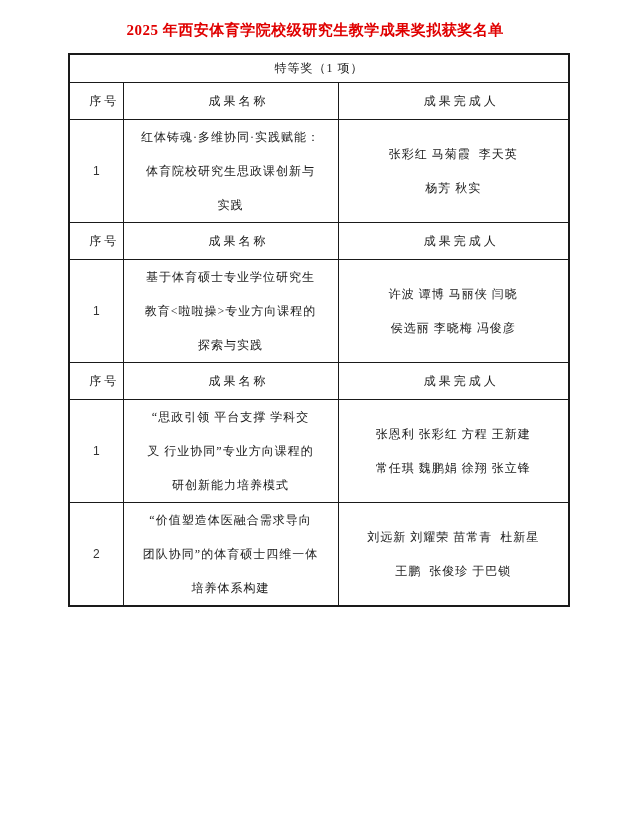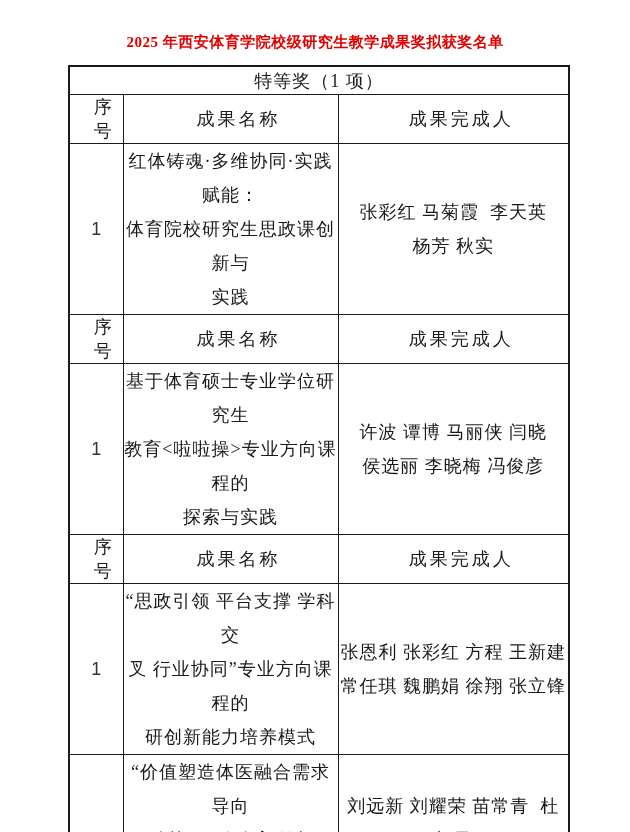--- a/index.html
+++ b/index.html
@@ -10,39 +10,39 @@
   .page {
     position: relative;
     width: 630px;
     height: 832px;
     background: #ffffff;
     font-family: "Liberation Serif", "DejaVu Serif", serif;
     color: #1a1a1a;
     overflow: hidden;
   }
   .doc-title {
-    margin: 12px;
+    margin: 0;
     padding-top: 21px;
     text-align: center;
     font-size: 15px;
     font-weight: bold;
     letter-spacing: 0.5px;
   }
   table.award-table {
     margin: 13px 0 0 68px;
     width: 500px;
     border-collapse: collapse;
     table-layout: fixed;
     border: 2px solid #1a1a1a;
   }
   table.award-table td {
     border: 1px solid #1a1a1a;
     text-align: center;
     vertical-align: middle;
-    font-size: 18px;
+    font-size: 12px;
     padding: 0;
   }
   col.c-index   { width: 54px; }
   col.c-name    { width: 215px; }
   col.c-authors { width: 231px; }
   tr.section-row td {
     height: 27px;
     letter-spacing: 1px;
   }
   tr.colhead-row td {

